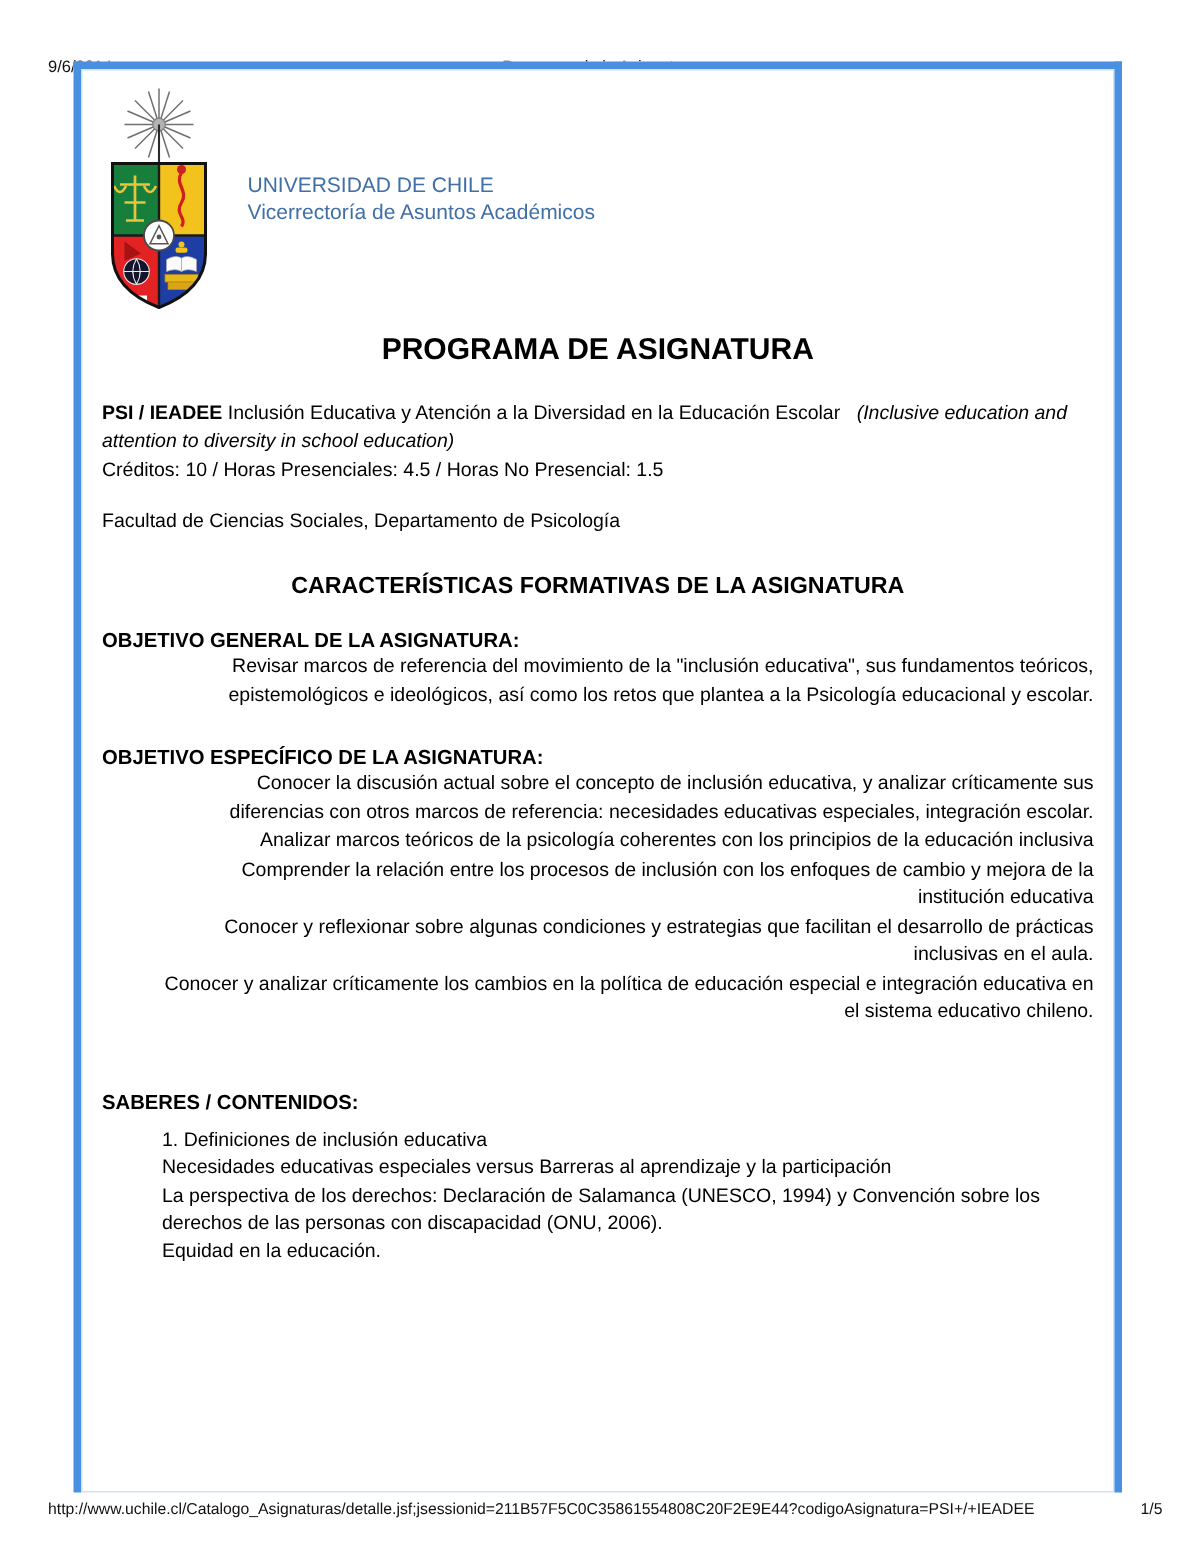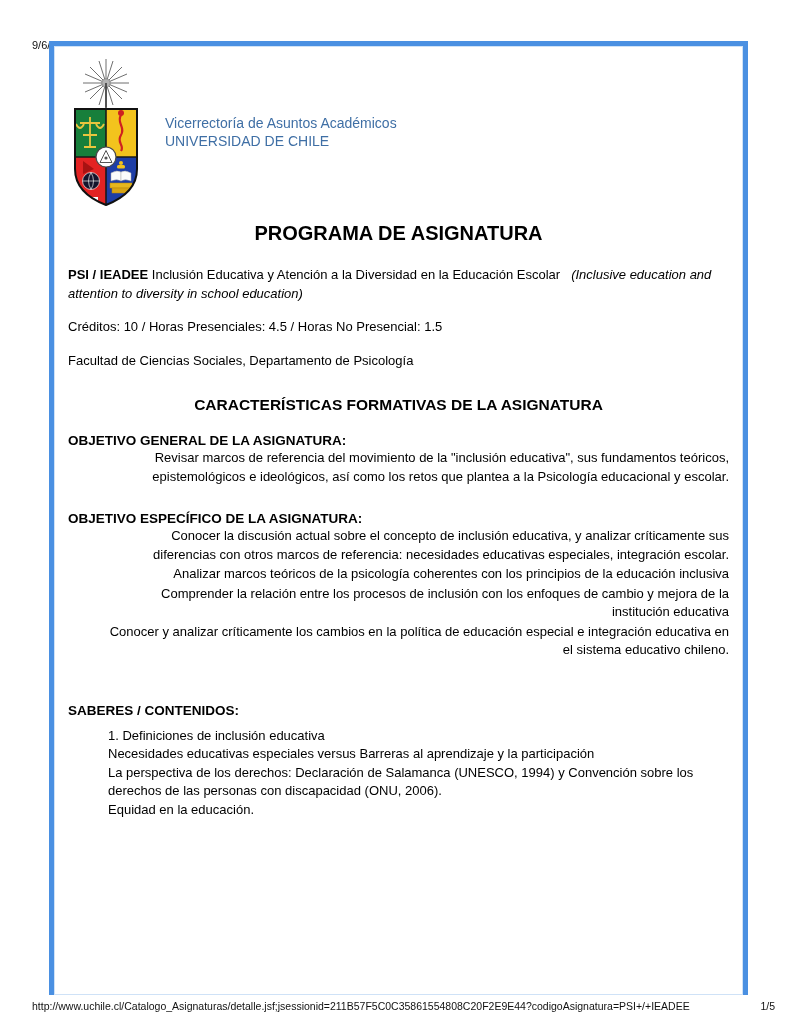--- a/index.html
+++ b/index.html
@@ -44,21 +44,21 @@
   .org-text { margin-left: 18px; font-size: 14px; line-height: 18px; color: #3f6fa5; }
 
   h1.doc-title {
     margin: 15px 0 0 0; text-align: center;
     font-size: 20px; font-weight: bold; color: #000;
   }
   .body-text { font-size: 13px; line-height: 18.5px; }
   p.course-line { margin: 21px 0 0 0; }
   p.course-line .code { font-weight: bold; }
   p.course-line .en { font-style: italic; margin-left: 11px; }
-  p.credits-line { margin: 15px 0 0 0; }
+  p.credits-line { margin: 1px 0 0 0; }
   p.faculty-line { margin: 15px 0 0 0; }
 
   h2.section-title {
     margin: 26px 0 0 0; text-align: center;
     font-size: 15.5px; font-weight: bold;
   }
   h3.block-heading {
     margin: 19px 0 0 0;
     font-size: 13.5px; font-weight: bold;
   }
@@ -141,22 +141,22 @@
           </g>
 
           <circle cx="37" cy="100" r="10" fill="#ffffff" stroke="#4a4a4a" stroke-width="1.2"></circle>
           <polygon points="37,93.5 31,105.5 43,105.5" fill="none" stroke="#555555" stroke-width="1"></polygon>
           <circle cx="37" cy="101" r="1.6" fill="#555555"></circle>
 
           <path d="M6,52 H68 V112 Q68,136 37,148 Q6,136 6,112 Z" fill="none" stroke="#111111" stroke-width="2"></path>
         </svg>
       </div>
       <div class="org-text">
+        <div>UNIVERSIDAD DE CHILE</div>
         <div>Vicerrectoría de Asuntos Académicos</div>
-        <div>UNIVERSIDAD DE CHILE</div>
       </div>
     </div>
 
     <h1 class="doc-title">PROGRAMA DE ASIGNATURA</h1>
 
     <p class="course-line body-text"><span class="code">PSI / IEADEE</span> <span>Inclusión Educativa y Atención a la Diversidad en la Educación Escolar</span><span class="en">(Inclusive education and attention to diversity in school education)</span></p>
 
     <p class="credits-line body-text">Créditos: 10 / Horas Presenciales: 4.5 / Horas No Presencial: 1.5</p>
 
     <p class="faculty-line body-text">Facultad de Ciencias Sociales, Departamento de Psicología</p>
@@ -166,20 +166,21 @@
     <h3 class="block-heading">OBJETIVO GENERAL DE LA ASIGNATURA:</h3>
     <div class="indent-list body-text">
         <p class="gap">Revisar marcos de referencia del movimiento de la "inclusión educativa", sus fundamentos teóricos, epistemológicos e ideológicos, así como los retos que plantea a la Psicología educacional y escolar.</p>
       </div>
 
     <h3 class="block-heading spaced">OBJETIVO ESPECÍFICO DE LA ASIGNATURA:</h3>
     <div class="indent-list body-text">
         <p class="gap">Conocer la discusión actual sobre el concepto de inclusión educativa, y analizar críticamente sus diferencias con otros marcos de referencia: necesidades educativas especiales, integración escolar.</p>
         <p class="gap">Analizar marcos teóricos de la psicología coherentes con los principios de la educación inclusiva</p>
         <p class="gap">Comprender la relación entre los procesos de inclusión con los enfoques de cambio y mejora de la institución educativa</p>
+        <p class="gap">Conocer y reflexionar sobre algunas condiciones y estrategias que facilitan el desarrollo de prácticas inclusivas en el aula.</p>
         <p class="gap">Conocer y analizar críticamente los cambios en la política de educación especial e integración educativa en el sistema educativo chileno.</p>
       </div>
 
     <h3 class="block-heading extra-spaced">SABERES / CONTENIDOS:</h3>
     <div class="indent-list body-text">
         <p class="tight">1. Definiciones de inclusión educativa</p>
         <p class="tight">Necesidades educativas especiales versus Barreras al aprendizaje y la participación</p>
         <p class="tight">La perspectiva de los derechos: Declaración de Salamanca (UNESCO, 1994) y Convención sobre los derechos de las personas con discapacidad (ONU, 2006).</p>
         <p class="tight">Equidad en la educación.</p>
       </div>

